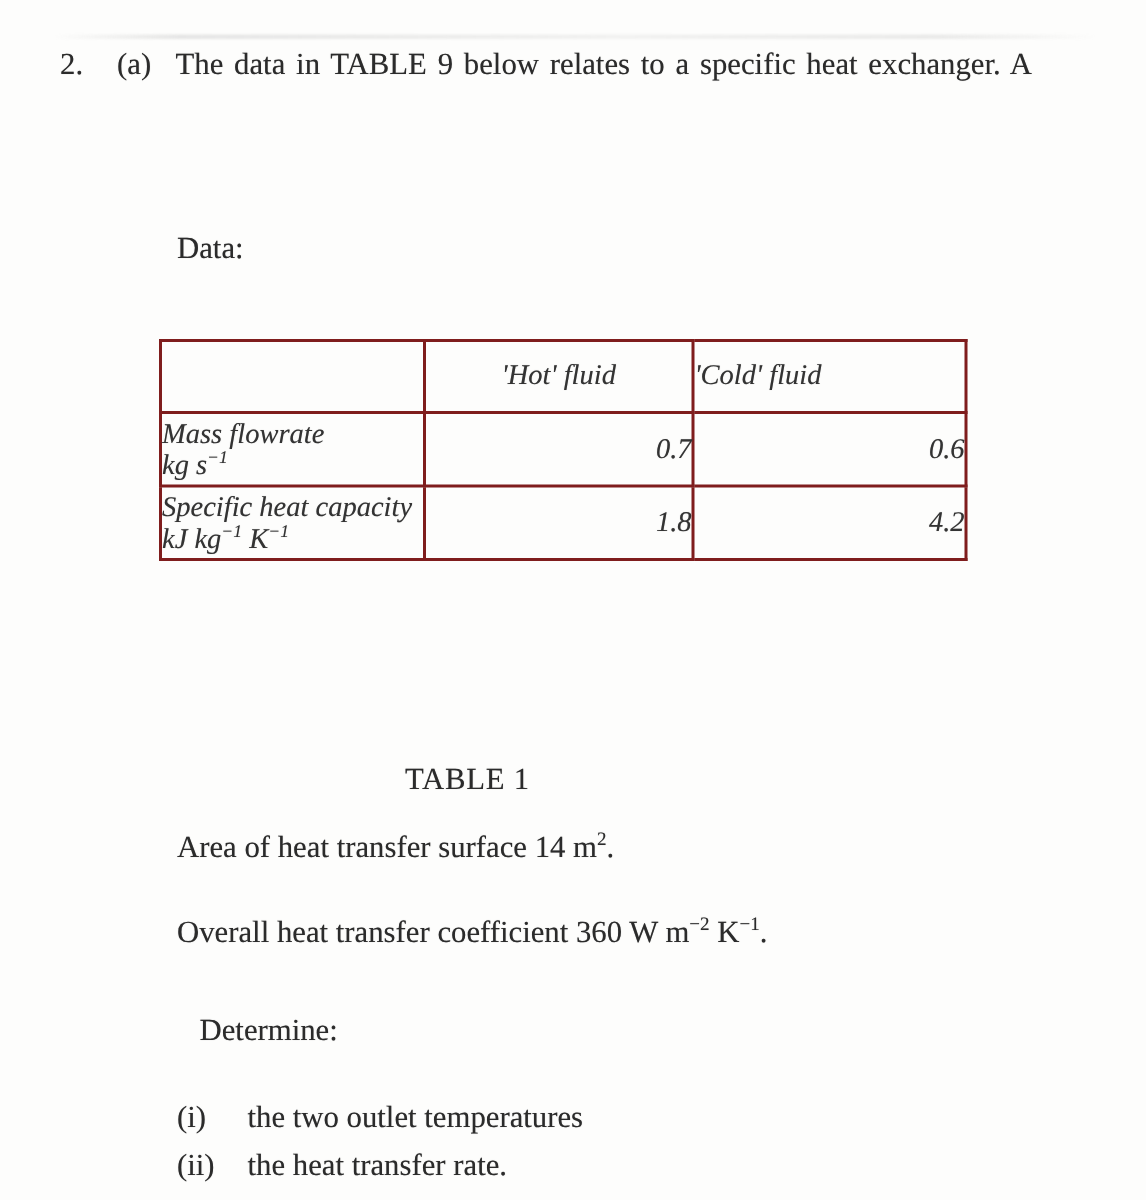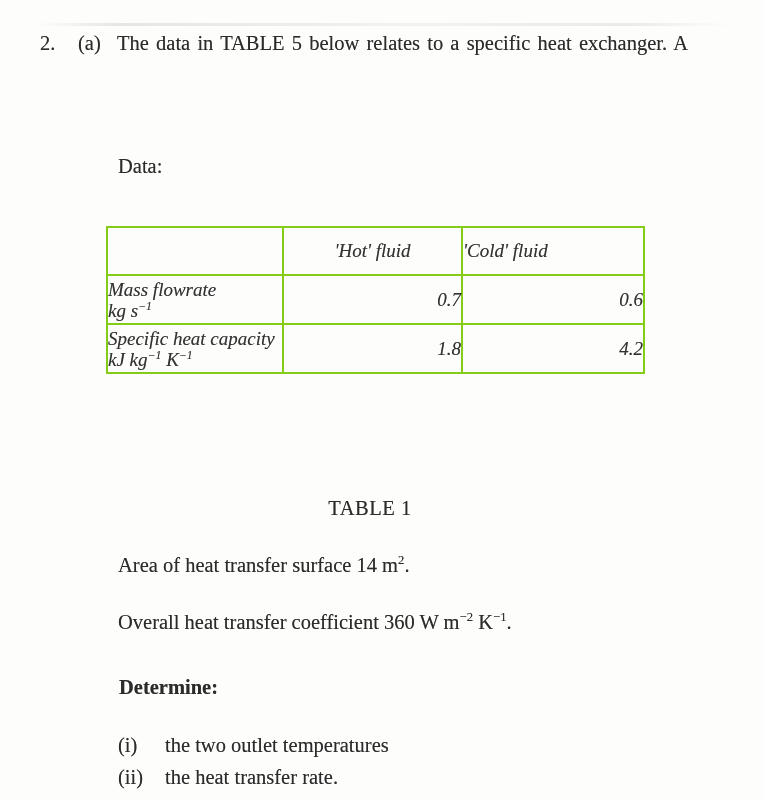--- a/index.html
+++ b/index.html
@@ -58,21 +58,21 @@
   .data-label { left: 118px; top: 150px; }
 
   table.data-table {
     position: absolute;
     left: 106px;
     top: 226px;
     border-collapse: collapse;
     table-layout: fixed;
   }
   table.data-table td {
-    border: 2px solid #84cc16;
+    border: 2px solid #7f1d1d;
     font-style: italic;
     font-size: 19px;
     color: #333333;
     text-shadow: 0 0 0.5px rgba(70,70,70,0.5);
     vertical-align: middle;
     padding: 0;
   }
   td.corner-cell   { width: 174px; height: 46px; }
   td.header-cell   { width: 177px; text-align: center; }
   td.header-cell-c { width: 180px; text-align: left; }
@@ -82,48 +82,48 @@
     height: 47px;
   }
   td.value-cell { text-align: right; }
   sup {
     font-size: 0.62em;
     line-height: 0;
   }
 
   .table-caption {
     left: 270px;
-    top: 492px;
+    top: 504px;
     width: 200px;
-    text-align: center;
+    text-align: left;
     letter-spacing: 0.5px;
   }
   .area-line  { left: 118px; top: 549px; }
   .coeff-line { left: 118px; top: 606px; }
-  .determine-label { left: 119px; top: 671px; font-weight: bold; }
+  .determine-label { left: 133px; top: 671px; }
   .list-item { left: 118px; }
   .list-item .marker {
     display: inline-block;
     width: 47px;
   }
   .item-i  { top: 729px; }
   .item-ii { top: 761px; }
 </style>
 </head>
 <body>
 
 <div class="page">
 
   <div class="scan-streak"></div>
 
   <div class="abs txt q-number">2.</div>
   <div class="abs txt part-label">(a)</div>
 
   <div class="abs paragraph">
-    <div class="pline">The data in TABLE 5 below relates to a specific heat exchanger.  A</div>
+    <div class="pline">The data in TABLE 9 below relates to a specific heat exchanger.  A</div>
   </div>
 
   <div class="abs txt data-label">Data:</div>
 
   <table class="data-table">
     <tbody>
         <tr>
       <td class="corner-cell"></td>
       <td class="header-cell">'Hot' fluid</td>
       <td class="header-cell-c">'Cold' fluid</td>

